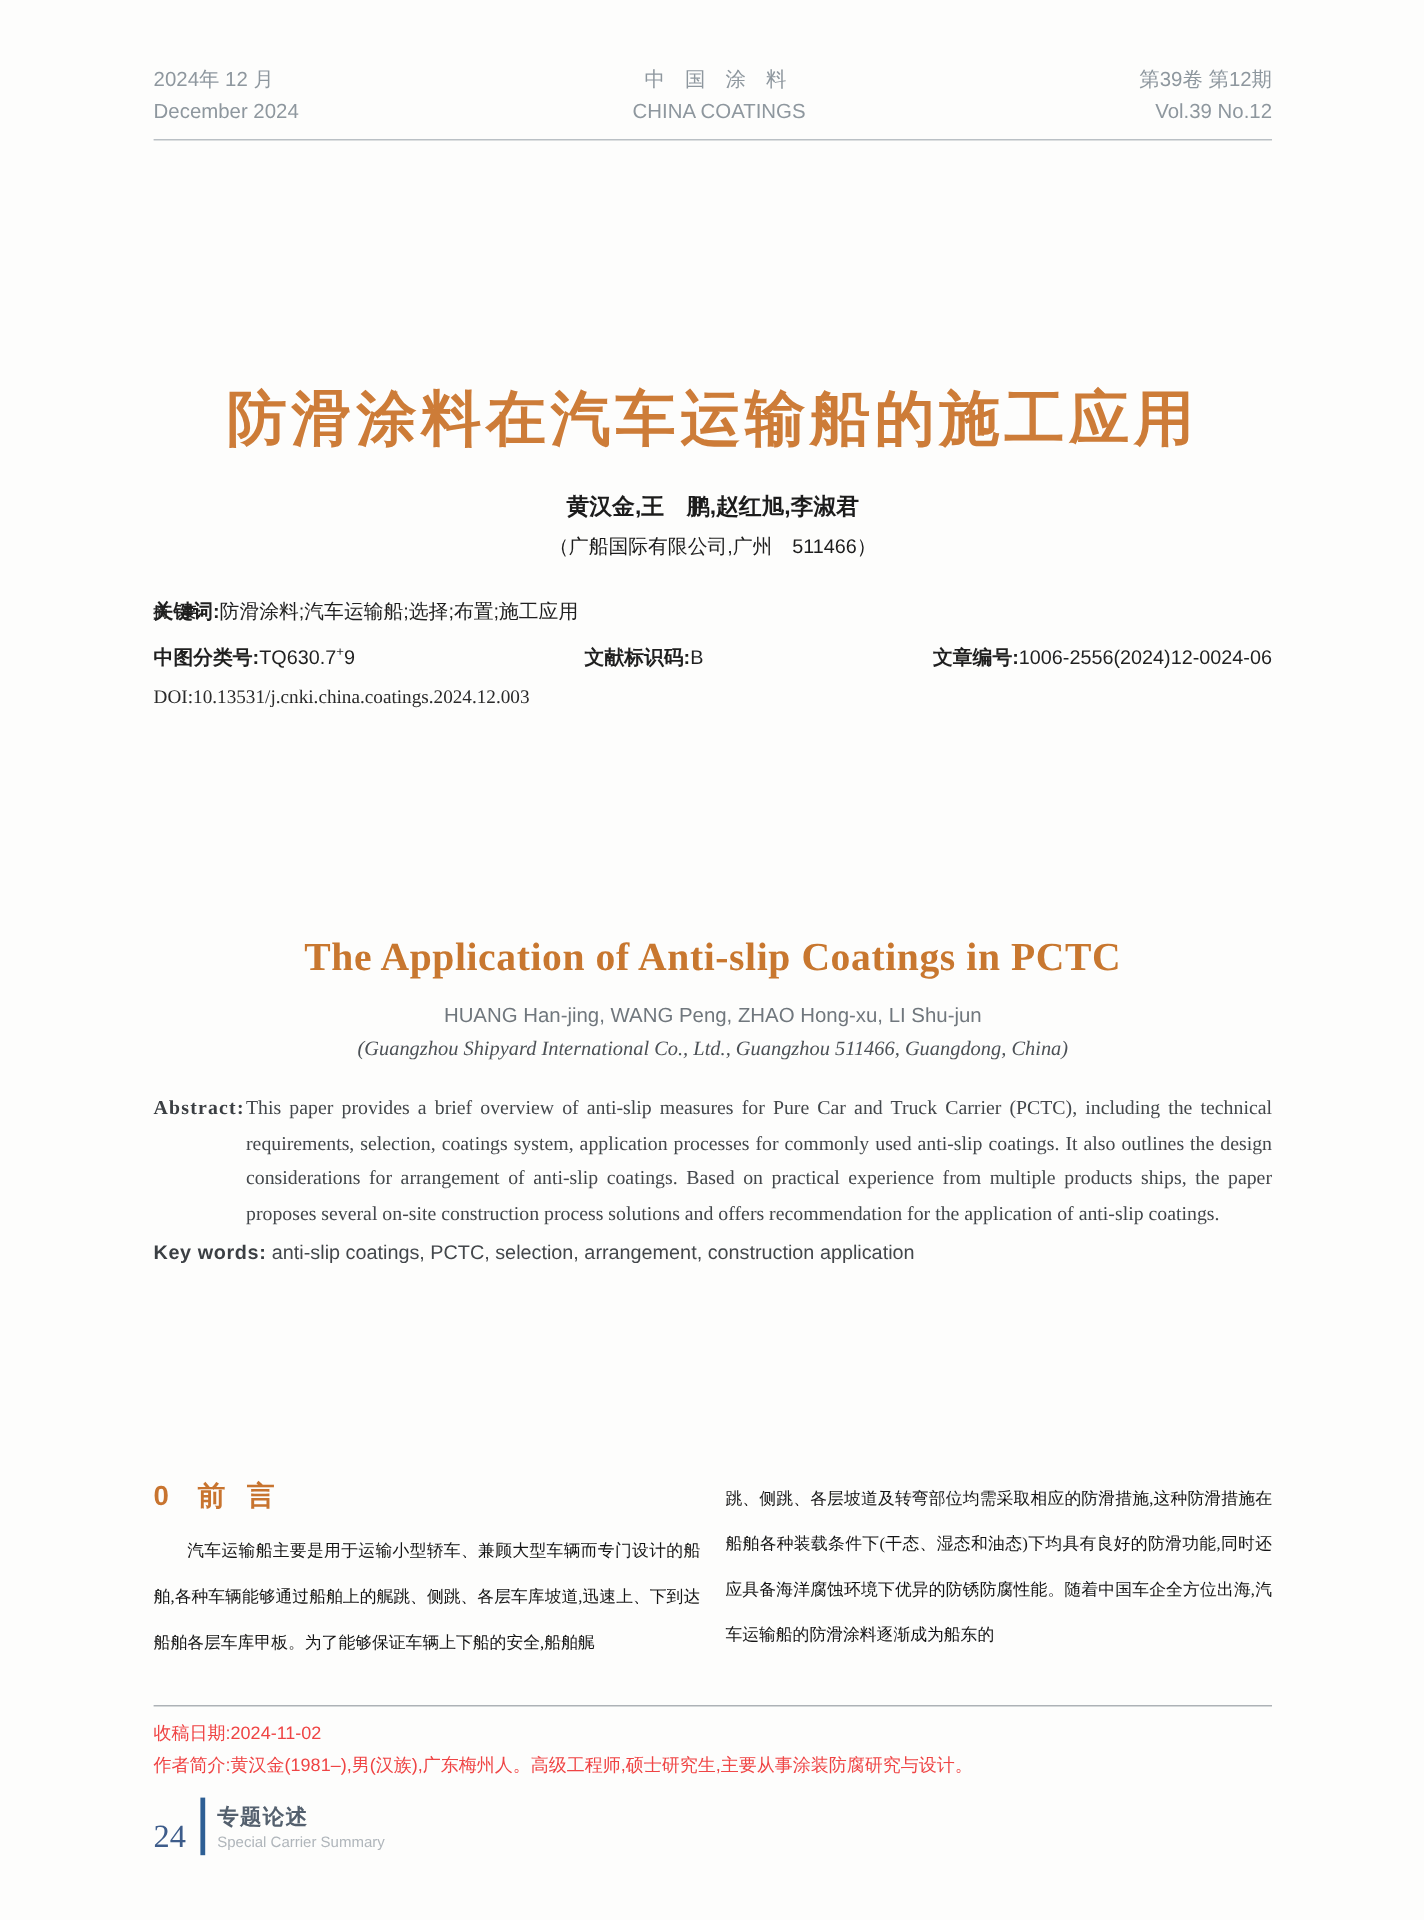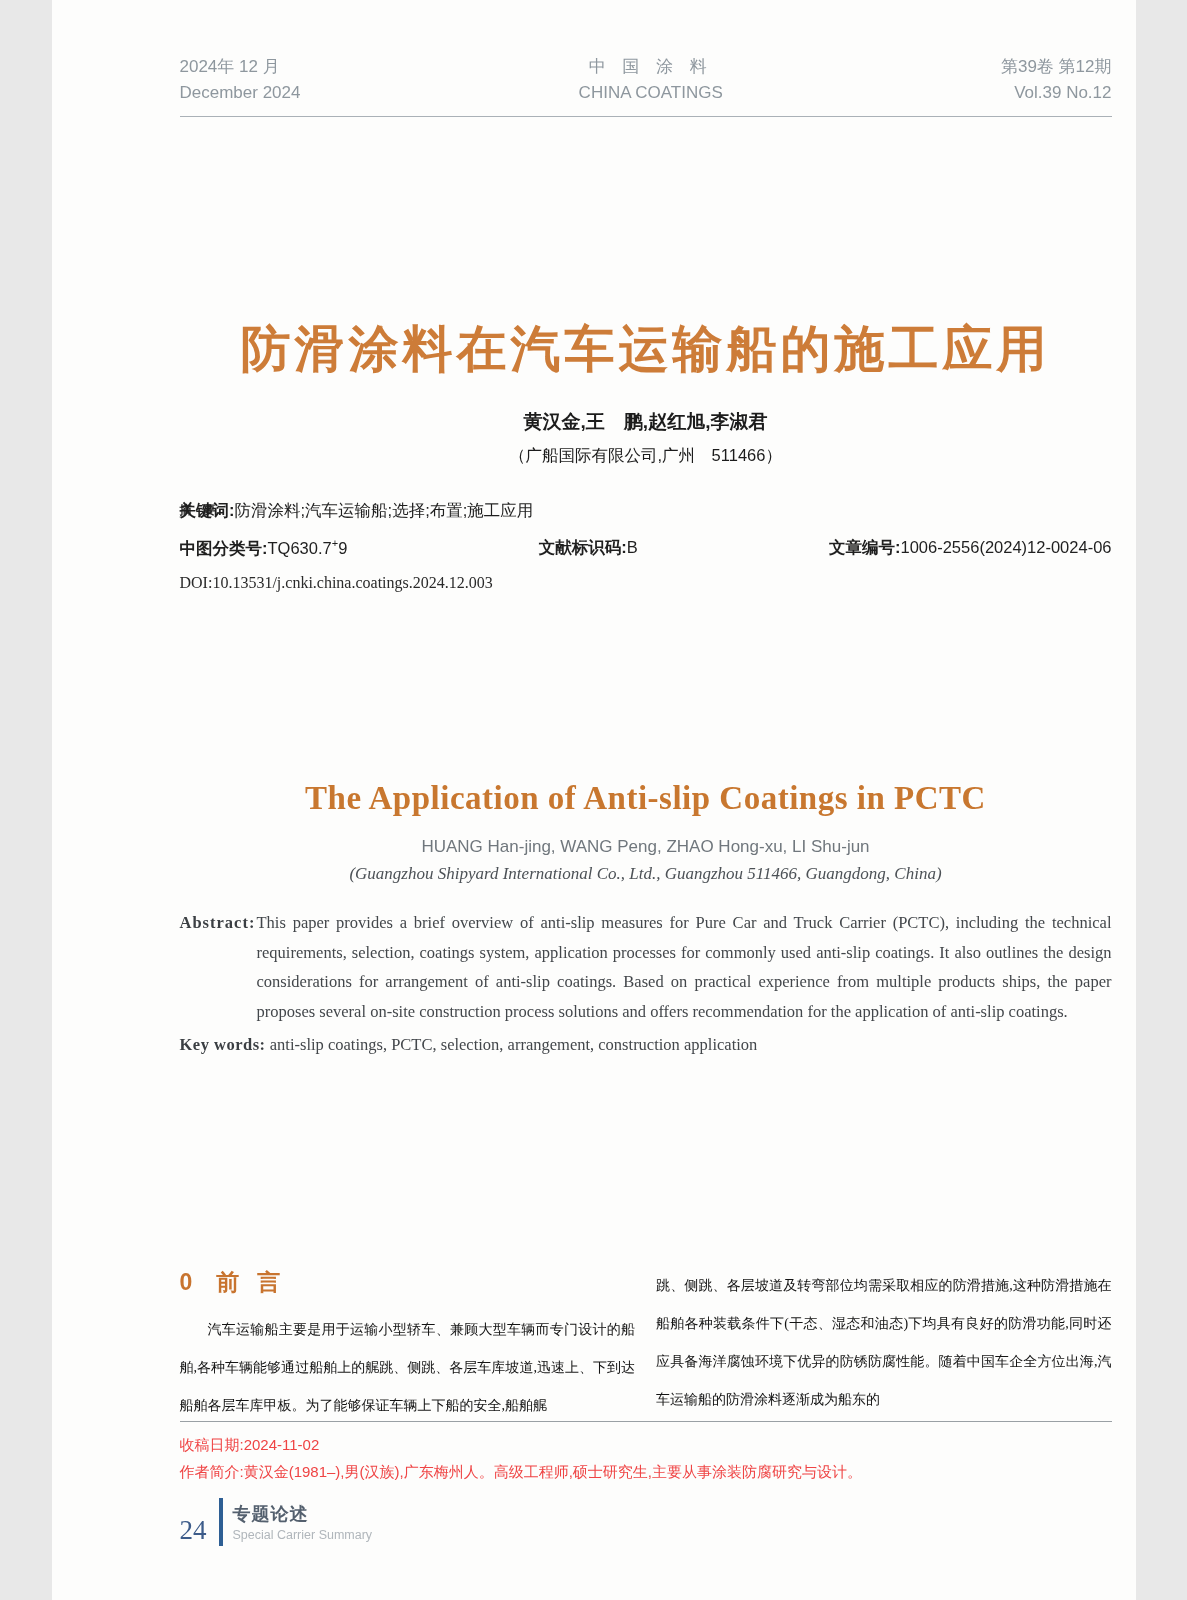--- a/index.html
+++ b/index.html
@@ -1,19 +1,19 @@
 <!DOCTYPE html>
 <html><head>
 <meta charset="utf-8">
 <title>China Coatings Paper Page</title>
 <style>
   html,body { margin:0; padding:0; background:#e8e8e8; }
   .page {
     position:relative;
-    width:1084px; height:1600px;
+    width:1187px; height:1600px;
     margin:0 auto;
     background:#fdfdfc;
     font-family:"Liberation Sans", sans-serif;
     color:#222;
     overflow:hidden;
   }
   .content-x { left:128px; width:932px; }
 
   
   .jheader {
@@ -70,29 +70,29 @@
     margin-top:7px; font-family:"Liberation Serif", serif;
     font-style:italic; font-size:17px; color:#4c5156;
   }
   .abs-en {
     margin-top:24px; position:relative; padding-left:77px;
     text-align:justify; font-family:"Liberation Serif", serif;
     font-size:16.5px; line-height:29.5px; color:#43474b;
   }
   .abs-en .hang-label { position:absolute; left:0; top:0; font-weight:bold; letter-spacing:1px; color:#3b3f43; }
   .kw-en {
-    margin-top:4px; text-align:left; font-family:Liberation Serif, serif;
+    margin-top:4px; text-align:left; font-family:Liberation Sans, sans-serif;
     font-size:16.5px; line-height:29.5px; color:#43474b;
   }
   .kw-en .lbl { font-weight:bold; letter-spacing:0.5px; color:#3b3f43; }
 
   
   .body-cols {
     position:absolute; top:1231px;
-    display:flex; gap:21px;margin-top:36px;
+    display:flex; gap:21px;
   }
   .bcol { width:455.5px; }
   .sec-head { font-size:23px; font-weight:900; color:#c8742f; margin-bottom:13px; }
   .sec-head .num { margin-right:24px; }
   .sec-head .ttl { letter-spacing:18px; }
   .bcol p {
     margin:0; font-family:"Liberation Serif", serif;
     font-size:14px; line-height:38px; color:#141414;
     text-align:justify;
   }

